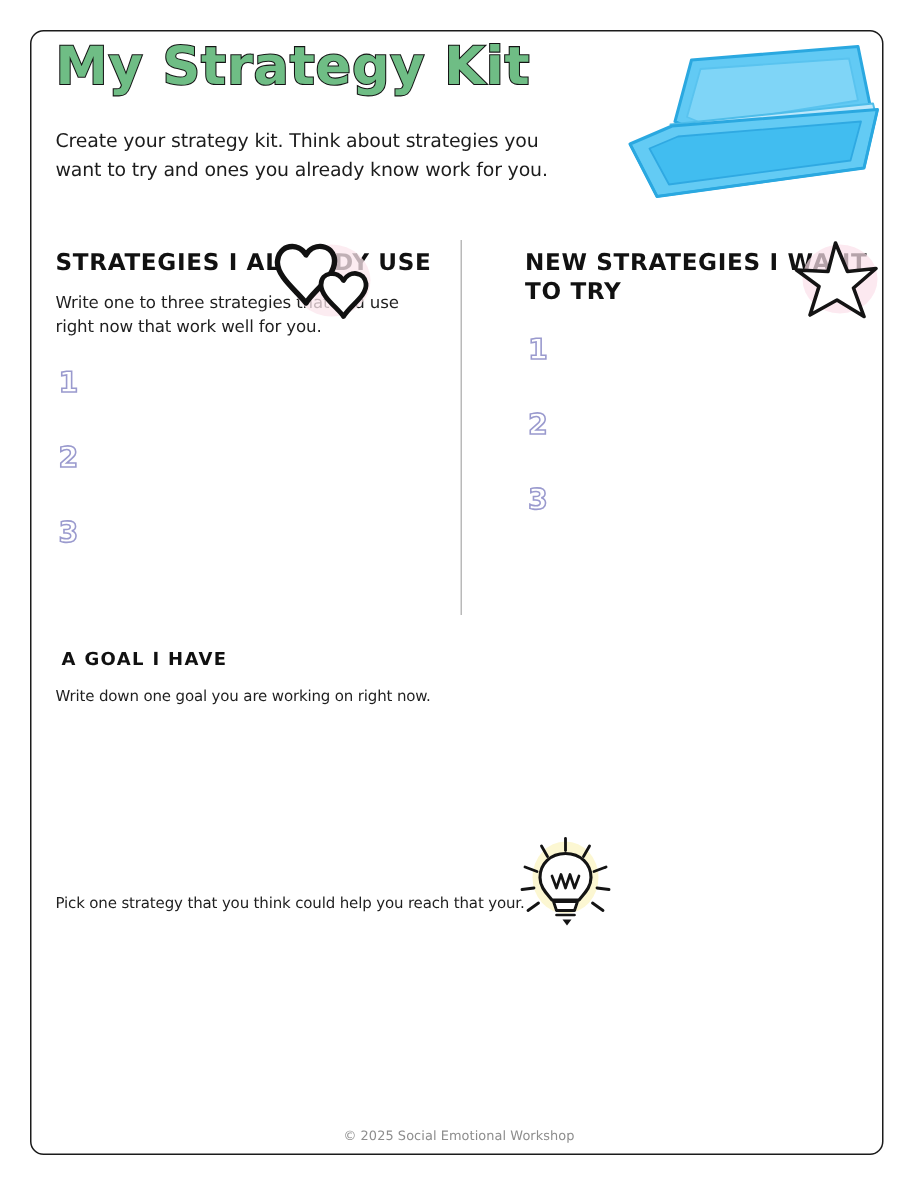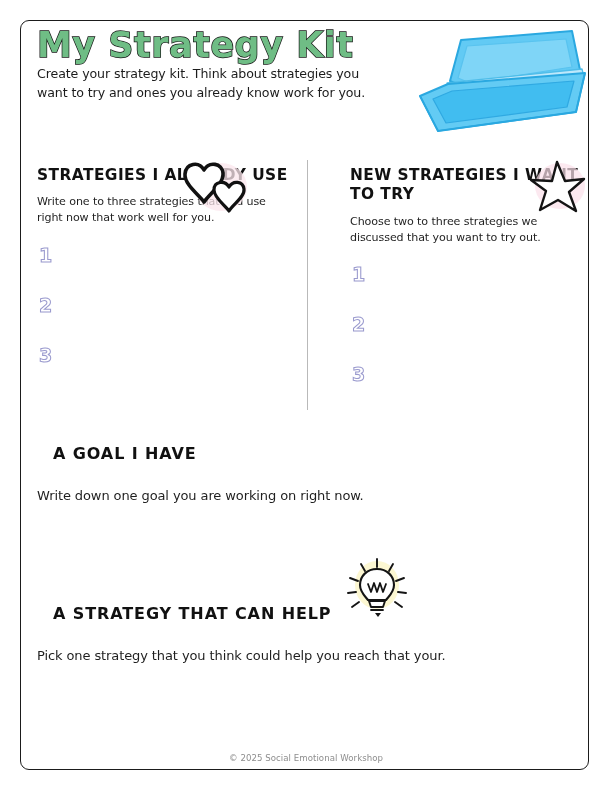--- a/index.html
+++ b/index.html
@@ -50,21 +50,21 @@
     margin: 0;
     line-height: 1.06;
     -webkit-text-stroke: 1.4px #141414;
     paint-order: stroke fill;
   }
   #worksheet-intro {
     font-family: "DejaVu Sans", sans-serif;
     font-size: 12.6px;
     line-height: 1.48;
     color: #1c1c1c;
-    margin: 1px 0 0 0;
+    margin: 21px 0 0 0;
     letter-spacing: -0.1px;
     max-width: 330px;
   }
 
   
   #pencil-case {
     position: absolute;
     left: 404px;
     top: 26px;
     width: 186px;
@@ -135,31 +135,31 @@
   .band {
     position: absolute;
     left: 37px;
     width: 520px;
   }
   #band-goal     { top: 428px; }
   #band-strategy { top: 588px; }
 
   .band-heading {
     font-family: "DejaVu Sans", sans-serif;
-    font-size: 16px;
+    font-size: 12px;
     font-weight: 700;
     letter-spacing: 0.9px;
     color: #111111;
-    margin: 16px;
+    margin: 4px;
     text-transform: uppercase;
     display: inline-block;
   }
   .band-sub {
     font-family: "DejaVu Sans", sans-serif;
-    font-size: 13px;
+    font-size: 10px;
     line-height: 1.45;
     color: #1f1f1f;
     margin: 8px 0 0 0;
     letter-spacing: -0.1px;
   }
 
   
   #hearts-doodle {
     position: absolute;
     left: 181px;
@@ -251,21 +251,20 @@
   <div id="hearts-doodle">
     <svg viewBox="0 0 68 57" width="68" height="57" aria-hidden="true">
       <ellipse cx="40" cy="30" rx="26" ry="24" fill="#fbe5ec" opacity="0.75"></ellipse>
       <path d="M23 13 C18 4 5 6 4 17 C3 27 18 38 23 45 C28 37 43 27 42 16 C41 6 28 4 23 13 Z" fill="#ffffff" stroke="#111111" stroke-width="3.6" stroke-linejoin="round" stroke-linecap="round"></path>
       <path d="M48 30 C44 23 33 24 33 33 C33 41 45 49 48 54 C52 47 64 40 63 32 C62 24 52 23 48 30 Z" fill="#ffffff" stroke="#111111" stroke-width="3.2" stroke-linejoin="round" stroke-linecap="round"></path>
     </svg>
   </div>
 
   <div class="column" id="column-right">
     <h2 class="section-heading">NEW STRATEGIES I WANT TO TRY</h2>
-    <p class="section-sub">Choose two to three strategies we discussed that you want to try out.</p>
     <ul class="numbered-list">
       <li>
         <span class="num-glyph">1</span>
       </li>
       <li>
         <span class="num-glyph">2</span>
       </li>
       <li>
         <span class="num-glyph">3</span>
       </li>
@@ -279,21 +278,20 @@
     </svg>
   </div>
 
   <div class="band" id="band-goal">
     <h2 class="band-heading">A GOAL I HAVE</h2>
     <p class="band-sub">Write down one goal you are working on right now.</p>
   </div>
 
 
   <div class="band" id="band-strategy">
-    <h2 class="band-heading">A STRATEGY THAT CAN HELP</h2>
     <p class="band-sub">Pick one strategy that you think could help you reach that your.</p>
   </div>
 
   <div id="lightbulb-doodle">
     <svg viewBox="0 0 72 62" width="72" height="62" aria-hidden="true">
       <ellipse cx="37" cy="28" rx="22" ry="24" fill="#fcf6cd" opacity="0.9"></ellipse>
 
       <g stroke="#141414" stroke-width="1.9" stroke-linecap="round">
         <line x1="37" y1="2" x2="37" y2="10"></line>
         <line x1="21" y1="7" x2="25" y2="14"></line>

